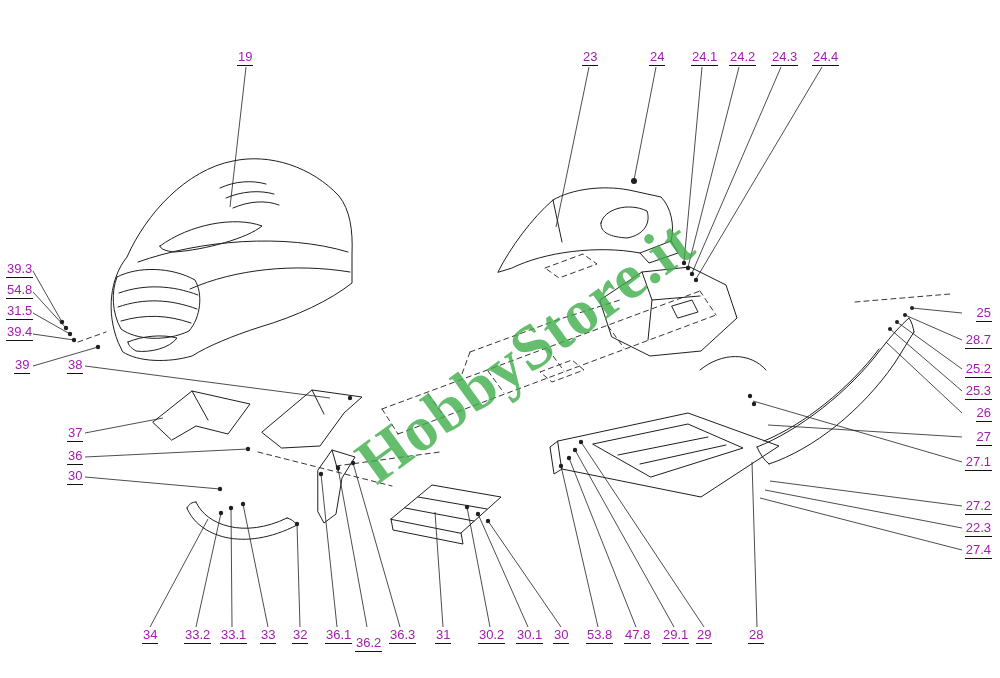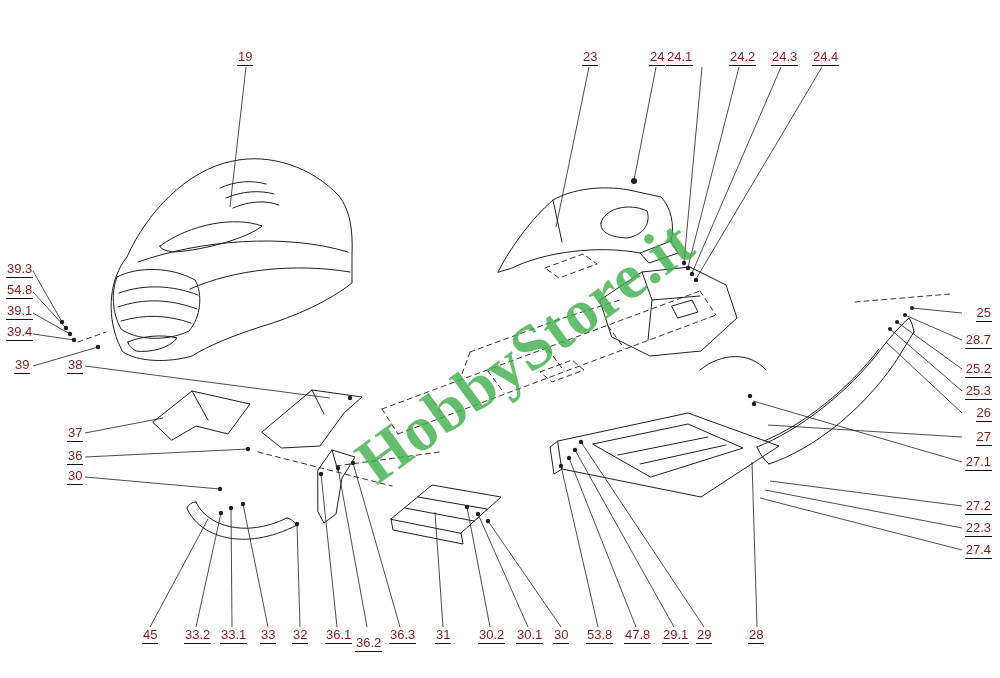--- a/index.html
+++ b/index.html
@@ -11,21 +11,21 @@
     font-family:"Liberation Sans",sans-serif;
   }
   .canvas svg{position:absolute;left:0;top:0;}
   .ln{fill:none;stroke:#1f1f1f;stroke-width:1;stroke-linejoin:round;stroke-linecap:round;}
   .dash{stroke-dasharray:5 4;stroke-width:.9;}
   .leader{fill:none;stroke:#1f1f1f;stroke-width:.8;}
   .dot{fill:#1f1f1f;stroke:none;}
   .lbl{
     position:absolute;
     font:13px/14px "Liberation Sans",sans-serif;
-    color:#7f1d1d;
+    color:#a21caf;
     border-bottom:1px solid #111;
     padding:0 1px 1px 1px;
     white-space:nowrap;
   }
   .lbl.r{right:8px;text-align:right;}
   .watermark{
     position:absolute;
     left:525px;top:352px;
     transform:translate(-50%,-50%) rotate(-36deg);
     font-family:"Liberation Serif",serif;
@@ -174,47 +174,47 @@
         <circle cx="248" cy="449" r="2.2"></circle>
         <circle cx="350" cy="398" r="2.2"></circle>
     </g>
   </svg>
 
   <div class="watermark">HobbyStore.it</div>
 
   <span class="lbl" style="left:237px;top:50px">19</span>
   <span class="lbl" style="left:582px;top:50px">23</span>
   <span class="lbl" style="left:649px;top:50px">24</span>
-  <span class="lbl" style="left:666px;top:50px">24.1</span>
+  <span class="lbl" style="left:691px;top:50px">24.1</span>
   <span class="lbl" style="left:729px;top:50px">24.2</span>
   <span class="lbl" style="left:771px;top:50px">24.3</span>
   <span class="lbl" style="left:812px;top:50px">24.4</span>
 
   <span class="lbl" style="left:6px;top:262px">39.3</span>
   <span class="lbl" style="left:6px;top:283px">54.8</span>
-  <span class="lbl" style="left:6px;top:304px">39.1</span>
+  <span class="lbl" style="left:6px;top:304px">31.5</span>
   <span class="lbl" style="left:6px;top:325px">39.4</span>
   <span class="lbl" style="left:14px;top:358px">39</span>
   <span class="lbl" style="left:67px;top:358px">38</span>
   <span class="lbl" style="left:67px;top:426px">37</span>
   <span class="lbl" style="left:67px;top:449px">36</span>
   <span class="lbl" style="left:67px;top:469px">30</span>
 
   <span class="lbl r" style="top:306px">25</span>
   <span class="lbl r" style="top:333px">28.7</span>
   <span class="lbl r" style="top:362px">25.2</span>
   <span class="lbl r" style="top:384px">25.3</span>
   <span class="lbl r" style="top:406px">26</span>
   <span class="lbl r" style="top:430px">27</span>
   <span class="lbl r" style="top:455px">27.1</span>
   <span class="lbl r" style="top:499px">27.2</span>
   <span class="lbl r" style="top:521px">22.3</span>
   <span class="lbl r" style="top:543px">27.4</span>
 
-  <span class="lbl" style="left:142px;top:628px">45</span>
+  <span class="lbl" style="left:142px;top:628px">34</span>
   <span class="lbl" style="left:184px;top:628px">33.2</span>
   <span class="lbl" style="left:220px;top:628px">33.1</span>
   <span class="lbl" style="left:260px;top:628px">33</span>
   <span class="lbl" style="left:292px;top:628px">32</span>
   <span class="lbl" style="left:325px;top:628px">36.1</span>
   <span class="lbl" style="left:355px;top:636px">36.2</span>
   <span class="lbl" style="left:389px;top:628px">36.3</span>
   <span class="lbl" style="left:435px;top:628px">31</span>
   <span class="lbl" style="left:478px;top:628px">30.2</span>
   <span class="lbl" style="left:516px;top:628px">30.1</span>

